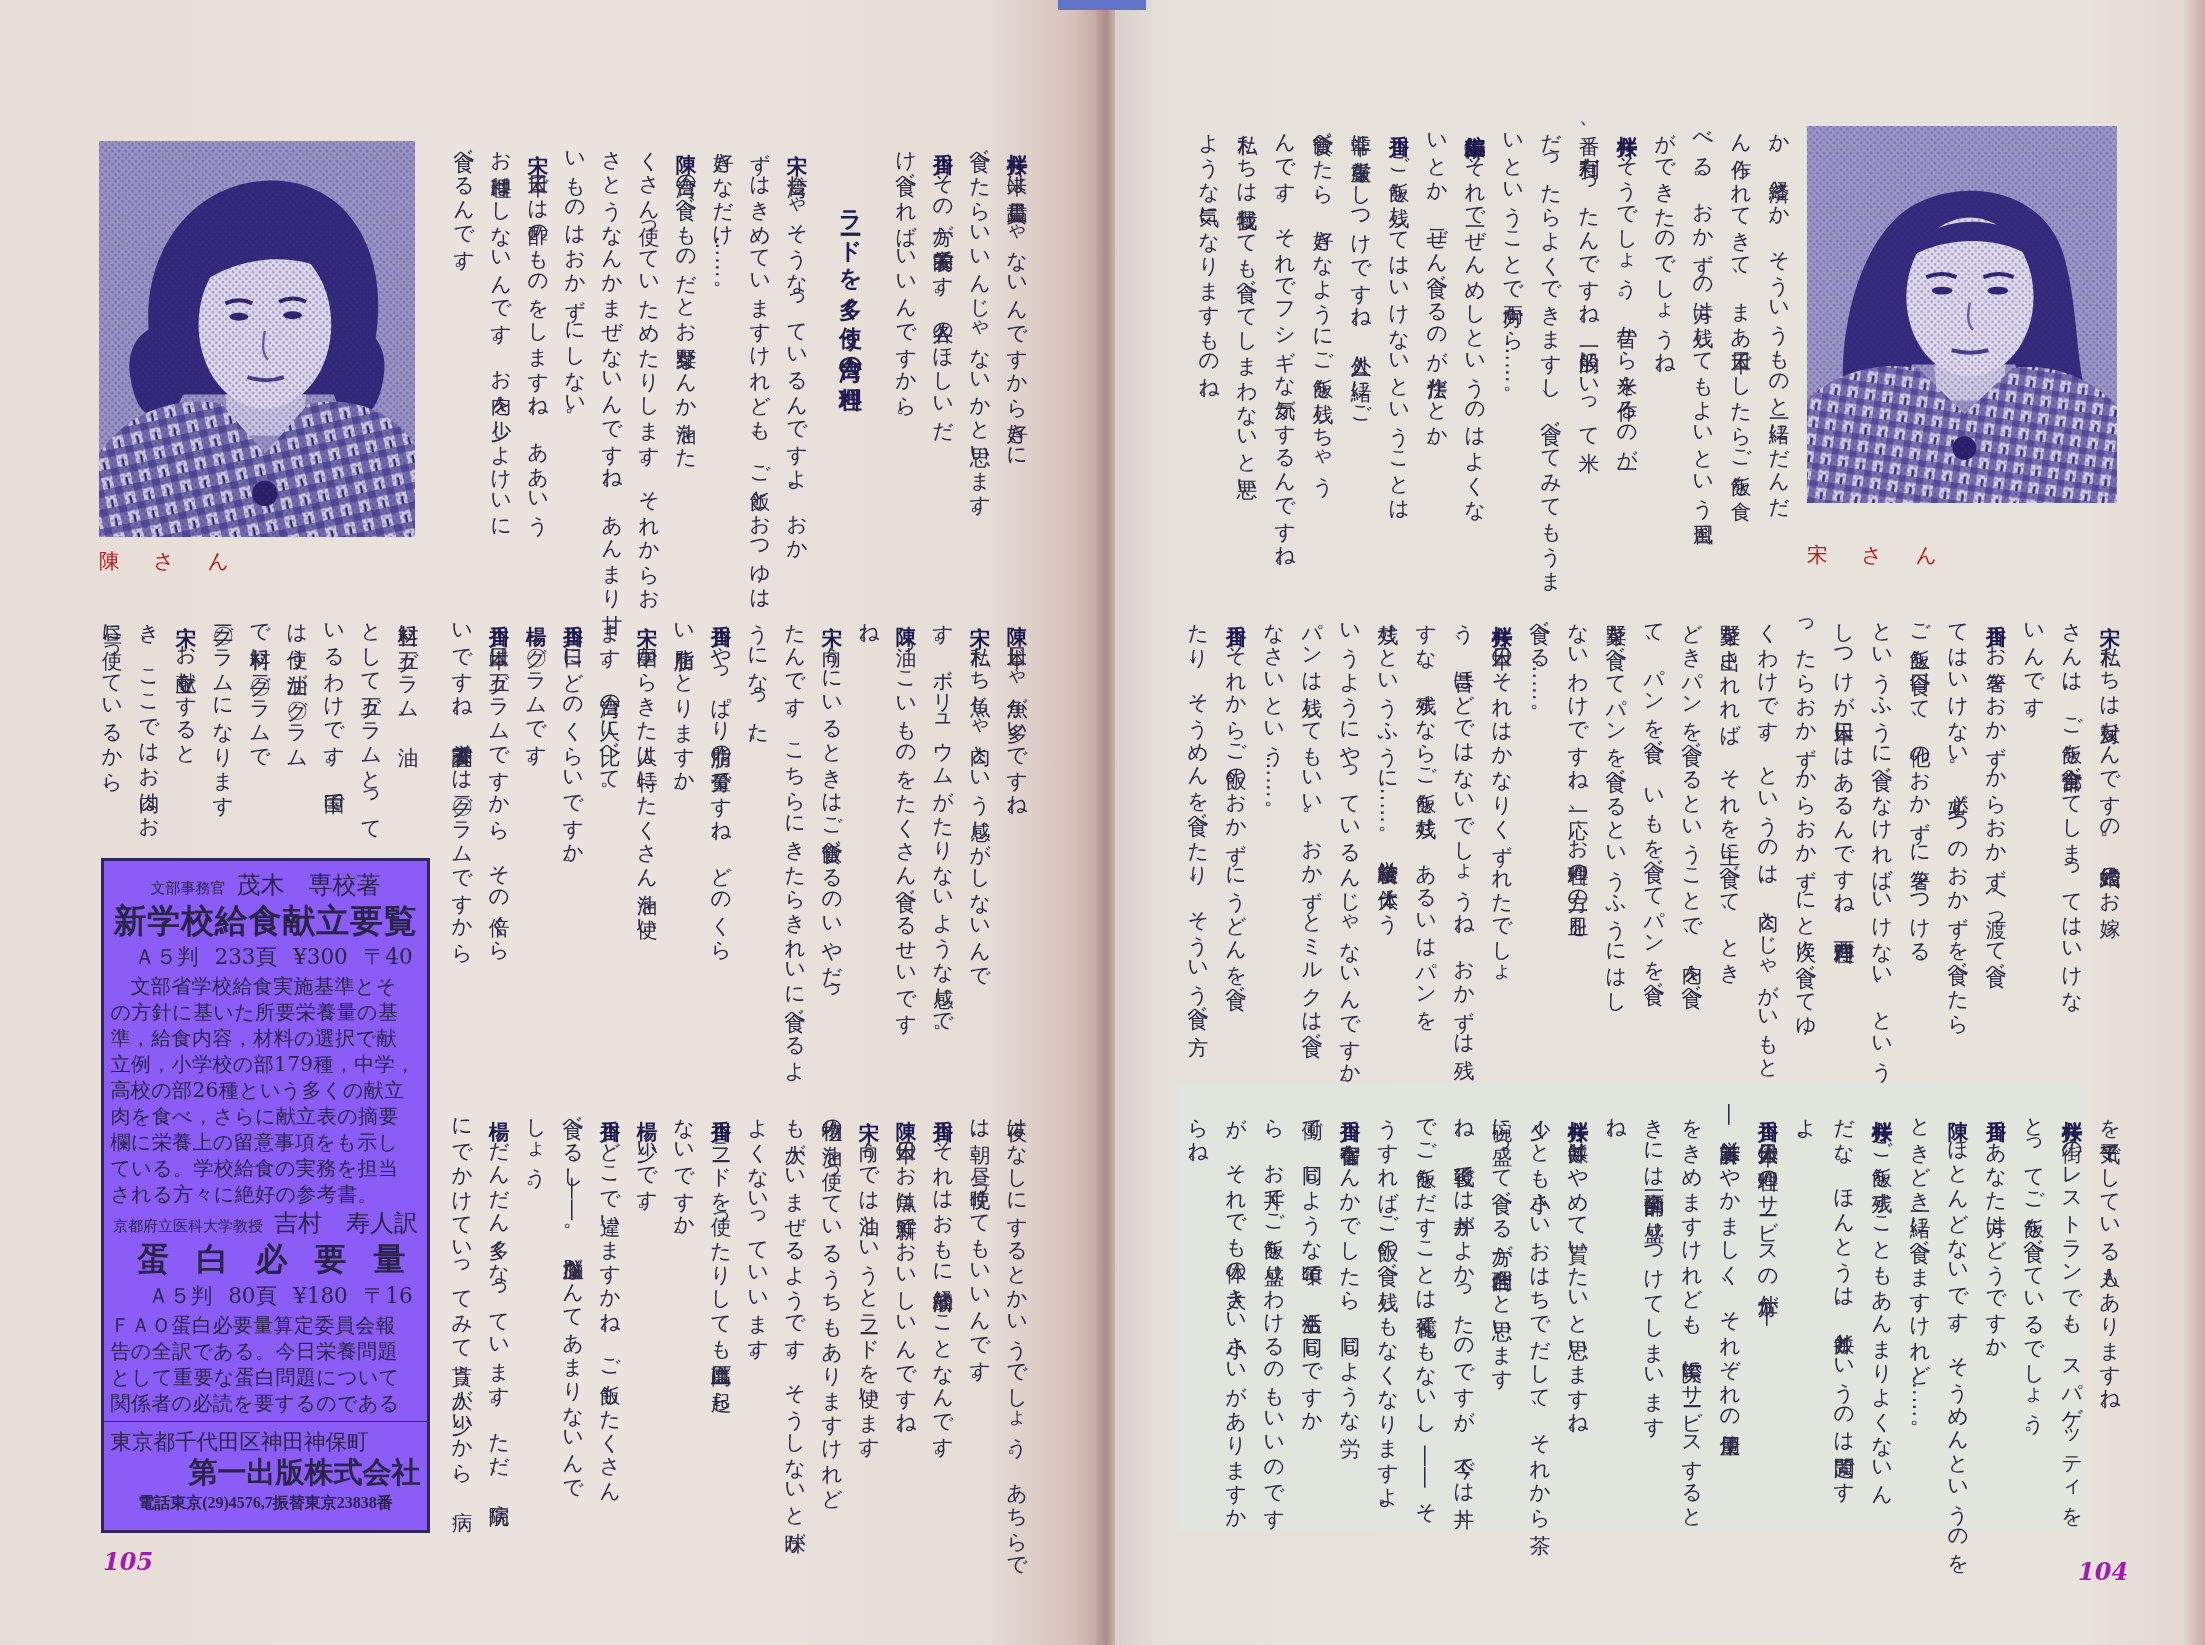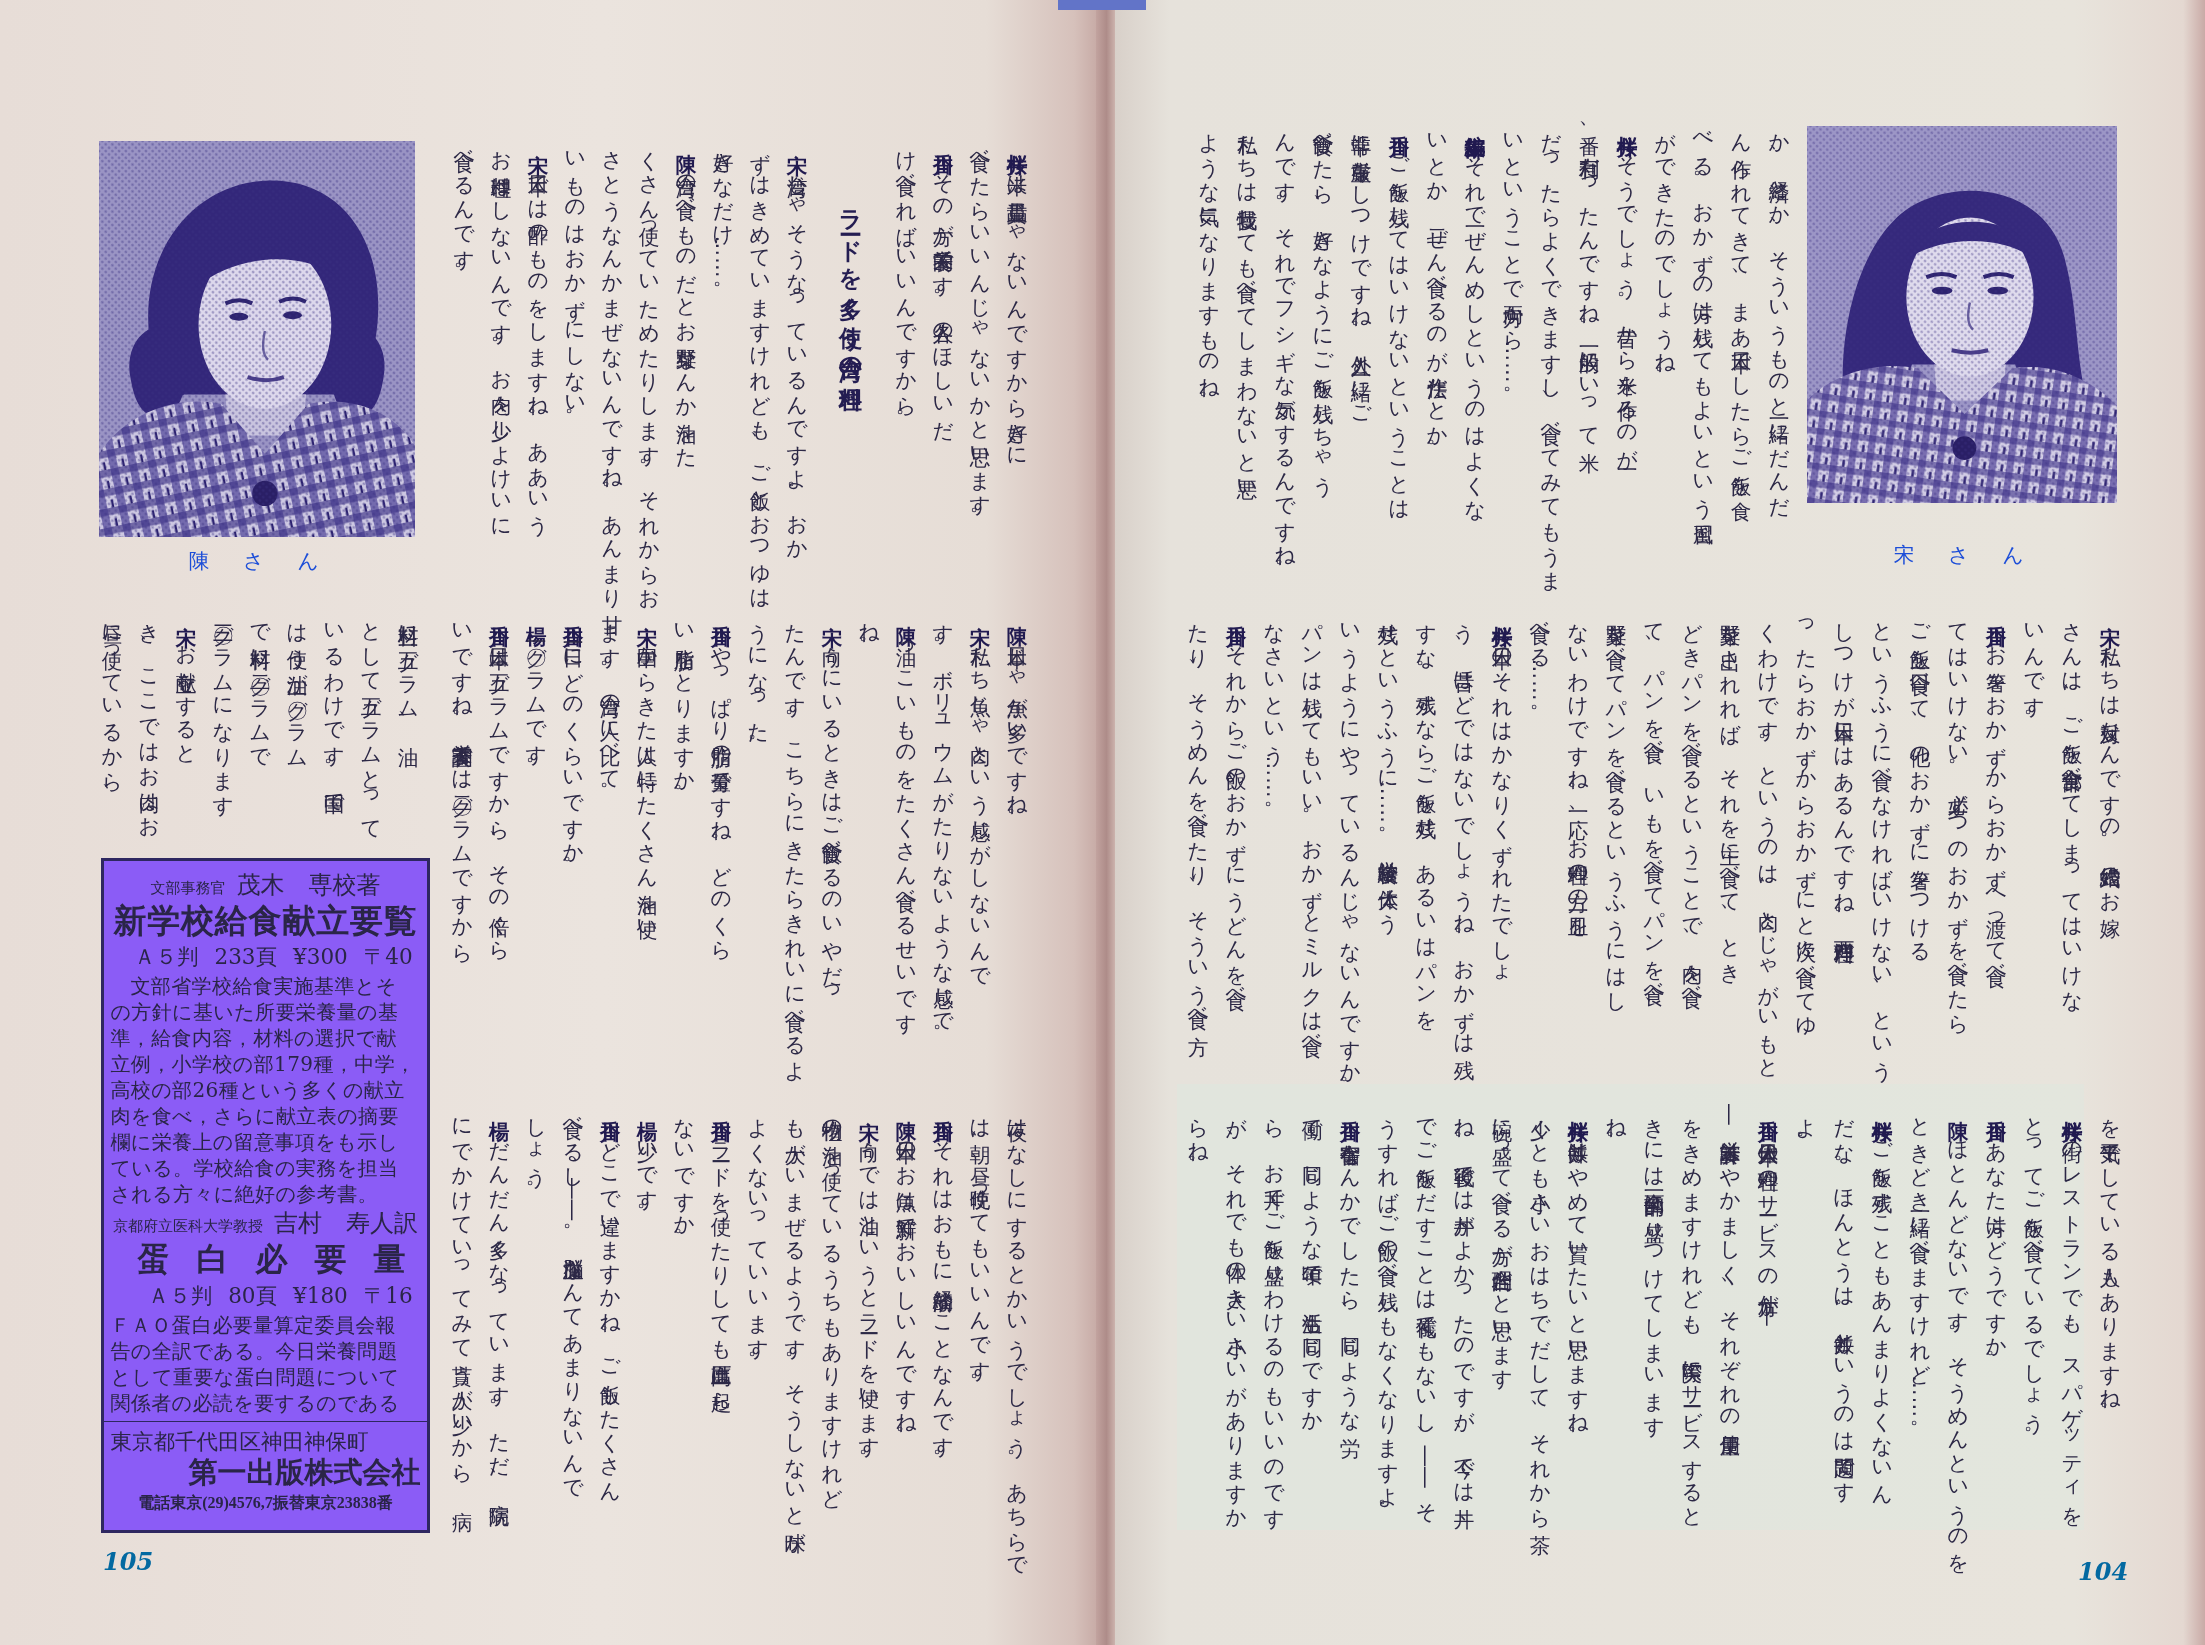--- a/index.html
+++ b/index.html
@@ -23,26 +23,26 @@
   .tier.l .col{width:37px;line-height:37px;}
   .tier.narrow .col{height:236px;width:37px;line-height:37px;}
   .tier .col.heading{width:72px;line-height:72px;font-size:23px;font-weight:bold;letter-spacing:1.6px;
     padding-top:57px;color:#241d52;}
   .sp{font-weight:bold;color:#211a50;margin-inline-end:21.5px;}
   .sp:empty{margin:0;}
 
   
   .photo{position:absolute;overflow:hidden;background:#9a94c4;}
   .photo svg{display:block;width:100%;height:100%;}
-  .caption{position:absolute;text-align:center;font-size:20.7px;letter-spacing:6.4px;color:#1d4ed8;
+  .caption{position:absolute;text-align:left;font-size:20.7px;letter-spacing:6.4px;color:#b91c1c;
     font-family:"DejaVu Sans",sans-serif;}
 
   
   .pno{position:absolute;font-family:"DejaVu Serif",serif;font-style:italic;font-weight:bold;
-    font-size:24px;color:#0369a1;}
+    font-size:24px;color:#a21caf;}
 
   
   .ad{position:absolute;left:101px;top:858px;width:329px;height:675px;box-sizing:border-box;
     border:3.2px solid #2e2760;padding:8px 6.4px 0 6.4px;font-family:"DejaVu Serif",serif;color:#2a2548;
     background:#8b5cf6;}
   .ad .auth{height:32px;line-height:32px;text-align:center;white-space:nowrap;}
   .ad .auth .role{font-size:15px;}
   .ad .auth .nm{font-size:24px;margin-left:11px;}
   .ad .title{font-family:"DejaVu Sans",sans-serif;font-weight:bold;font-size:33px;line-height:40px;
     text-align:center;white-space:nowrap;letter-spacing:0.8px;}

